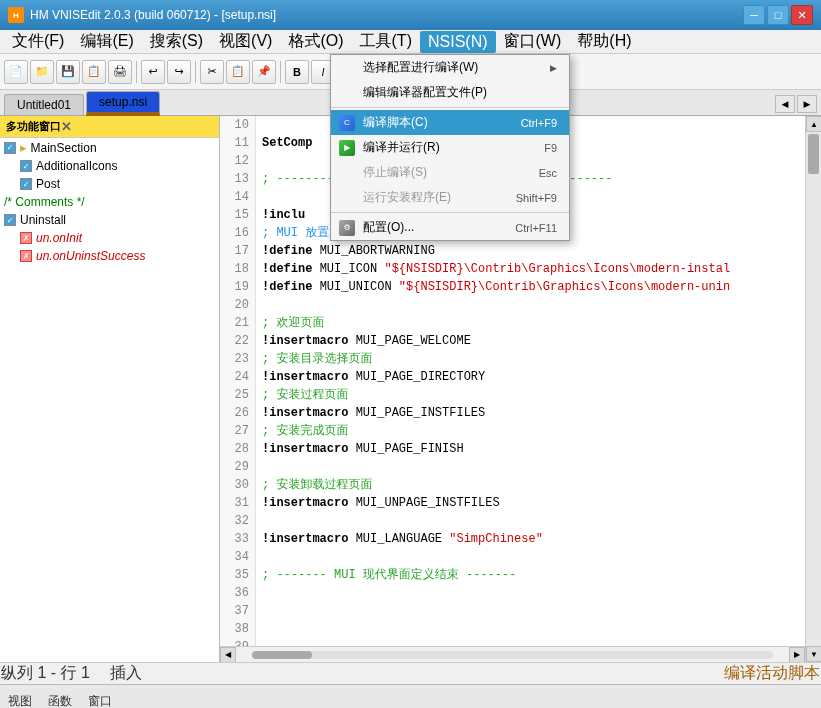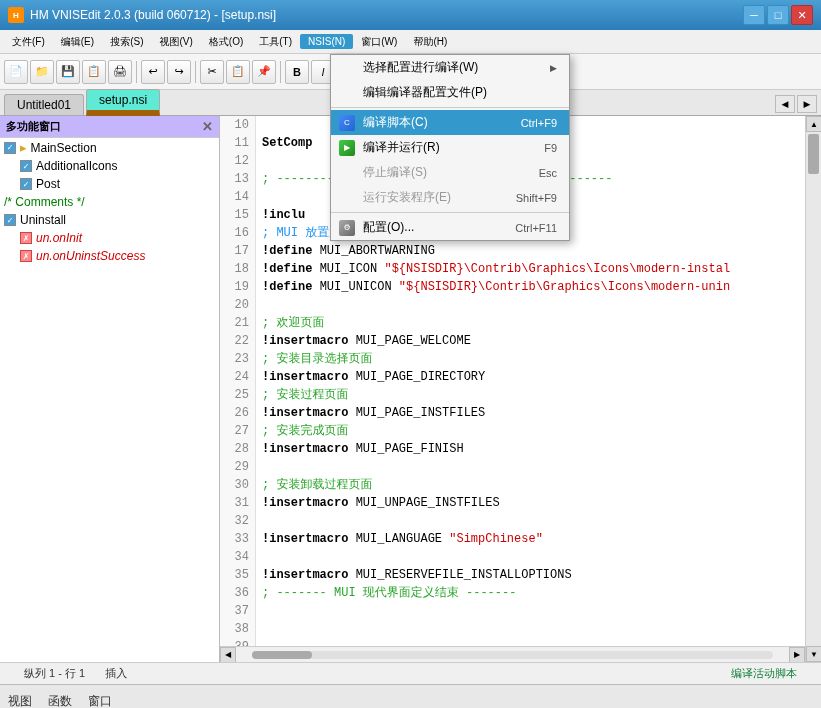--- a/index.html
+++ b/index.html
@@ -64,21 +64,21 @@
     .menu-bar {
       background: #f0f0f0;
       height: 24px;
       display: flex;
       align-items: center;
       padding: 0 4px;
       border-bottom: 1px solid #ccc;
     }
     .menu-item {
       padding: 2px 8px;
-      font-size: 10px;
+      font-size: 16px;
       cursor: pointer;
       border-radius: 2px;
       white-space: nowrap;
     }
     .menu-item.active { background: #3399cc; color: white; }
 
     
     .toolbar {
       background: #f5f5f5;
       height: 36px;
@@ -128,22 +128,22 @@
       padding: 3px 12px;
       background: #d0d0d0;
       border: 1px solid #aaa;
       border-bottom: none;
       margin-right: 2px;
       cursor: pointer;
       font-size: 12px;
       border-radius: 3px 3px 0 0;
     }
     .tab.active {
-      background: #5eead4;
-      border-bottom: 6px solid #a16207;
+      background: #1d4ed8;
+      border-bottom: 4px solid #a16207;
       margin-bottom: -1px;
     }
     .tab-nav {
       margin-left: auto;
       display: flex;
       gap: 2px;
       padding-bottom: 2px;
     }
     .tab-nav-btn {
       width: 20px;
@@ -165,28 +165,27 @@
 
     
     .sidebar {
       width: 220px;
       background: #fff;
       border-right: 1px solid #bbb;
       overflow-y: auto;
       position: relative;
     }
     .sidebar-header {
-      background: #c4b5fd;
+      background: #fde047;
       padding: 3px 6px;
       font-size: 11px;
       font-weight: bold;
       border-bottom: 1px solid #ccc;
       display: flex;
       align-items: center;
-      justify-content: space-between;
     }
     .sidebar-close {
       cursor: pointer;
       font-size: 13px;
       color: #666;
     }
     .tree-item {
       display: flex;
       align-items: center;
       padding: 2px 4px;
@@ -298,31 +297,31 @@
       flex-direction: column;
     }
 
     
     .status-bar {
       background: #f0f0f0;
       height: 22px;
       border-top: 1px solid #ccc;
       display: flex;
       align-items: center;
-      padding: 0 24px;
-      font-size: 11px;
+      padding: 0 1px;
+      font-size: 16px;
       gap: 20px;
       justify-content: space-between;
     }
     .status-item {
       color: #333;
     }
     .status-right {
       margin-left: auto;
-      color: #15803d;
+      color: #a16207;
     }
 
     
     .bottom-bar {
       background: #e8e8e8;
       height: 33px;
       border-top: 1px solid #bbb;
       display: flex;
       align-items: center;
       padding: 0 8px;
@@ -569,21 +568,20 @@
           <div class="line c-comment">; 安装过程页面</div>
           <div class="line"><span class="c-blue">!insertmacro</span> <span class="c-normal">MUI_PAGE_INSTFILES</span></div>
           <div class="line c-comment">; 安装完成页面</div>
           <div class="line"><span class="c-blue">!insertmacro</span> <span class="c-normal">MUI_PAGE_FINISH</span></div>
           <div class="line">&nbsp;</div>
           <div class="line c-comment">; 安装卸载过程页面</div>
           <div class="line"><span class="c-blue">!insertmacro</span> <span class="c-normal">MUI_UNPAGE_INSTFILES</span></div>
           <div class="line">&nbsp;</div>
           <div class="line"><span class="c-blue">!insertmacro</span> <span class="c-normal">MUI_LANGUAGE </span><span class="c-string">"SimpChinese"</span></div>
           <div class="line">&nbsp;</div>
-          <div class="line"><span class="c-blue">!insertmacro</span> <span class="c-normal">MUI_RESERVEFILE_INSTALLOPTIONS</span></div>
           <div class="line c-comment">; ------- MUI 现代界面定义结束 -------</div>
           <div class="line">&nbsp;</div>
 
         </div>
       </div>
     </div>
 
     <div class="editor-scrollbar-h">
       <div class="scrollbar-arrow">◀</div>
       <div class="scrollbar-track">

